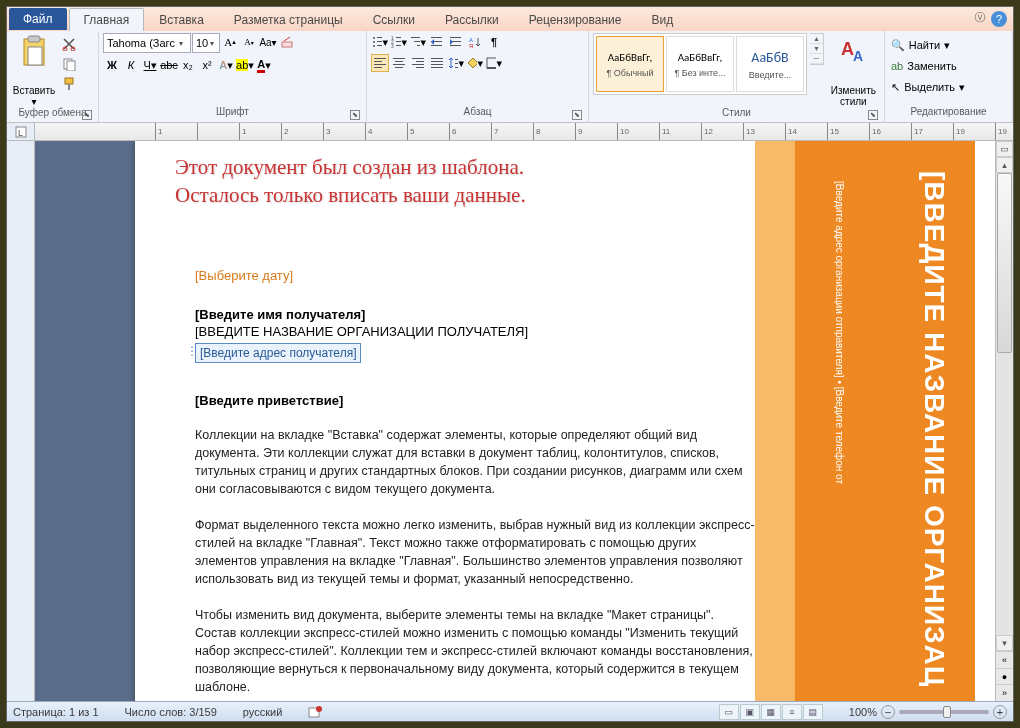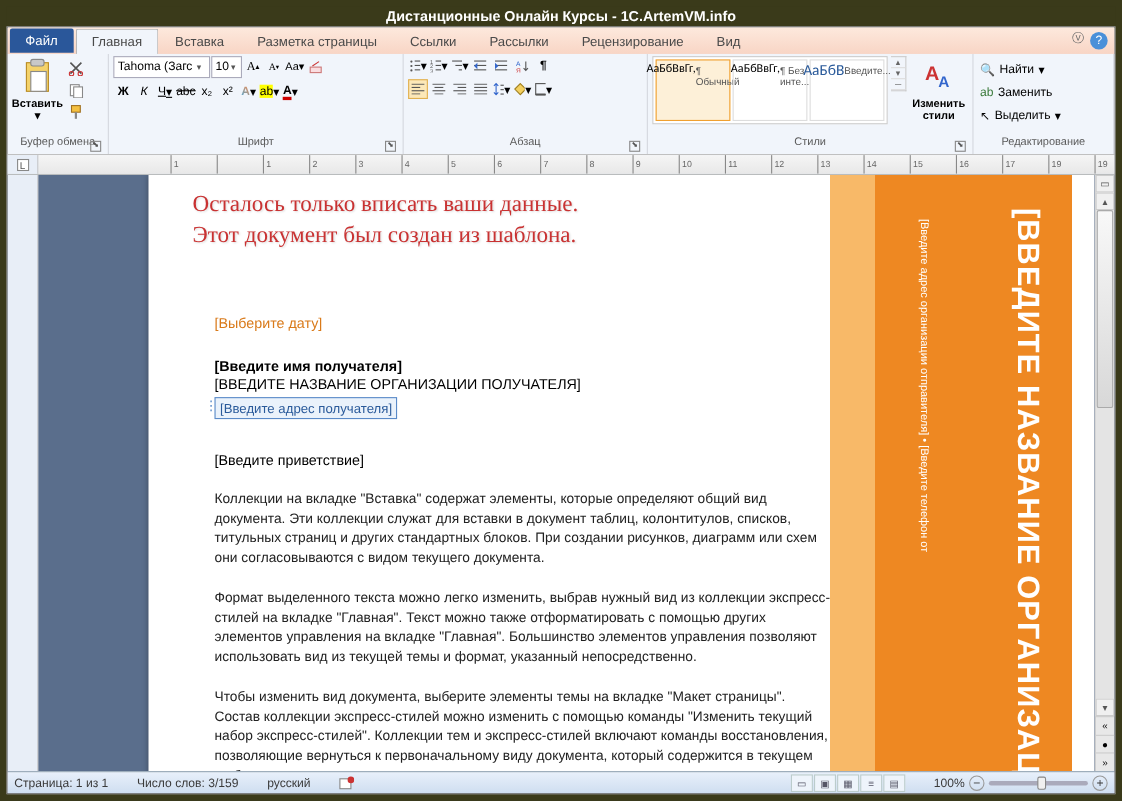--- a/index.html
+++ b/index.html
@@ -14,30 +14,30 @@
 .tab-right { position: absolute; right: 6px; top: 4px; display: flex; gap: 4px; }
 .help-btn { width: 16px; height: 16px; background: #4a90d9; border-radius: 50%; color: #fff; text-align: center; line-height: 16px; font-size: 11px; cursor: pointer; }
 .chev-up { width: 14px; height: 14px; color: #6a6a6a; text-align: center; line-height: 12px; cursor: pointer; }
 .ribbon { height: 92px; background: #f1f5fb; border-bottom: 1px solid #c0c0c0; display: flex; }
 .group { border-right: 1px solid #d4d8de; display: flex; flex-direction: column; padding: 2px 4px 0; }
 .group-body { flex: 1; display: flex; align-items: flex-start; gap: 3px; }
 .group-label { height: 16px; text-align: center; font-size: 10px; color: #5a5a5a; position: relative; }
 .group-label .launcher { position: absolute; right: 2px; bottom: 2px; width: 10px; height: 10px; border: 1px solid #888; font-size: 7px; line-height: 8px; text-align: center; color: #555; cursor: pointer; }
 .big-btn { display: flex; flex-direction: column; align-items: center; width: 46px; padding-top: 2px; cursor: pointer; }
 .big-btn .icon-box { width: 32px; height: 32px; display: flex; align-items: center; justify-content: center; }
-.big-btn .lbl { font-size: 10px; text-align: center; line-height: 11px; margin-top: 4px; font-weight: bold; }
+.big-btn .lbl { font-size: 10px; text-align: center; line-height: 11px; margin-top: 18px; }
 .small-col { display: flex; flex-direction: column; gap: 2px; padding-top: 2px; }
 .small-btn { width: 18px; height: 18px; display: flex; align-items: center; justify-content: center; cursor: pointer; border: 1px solid transparent; }
-.font-row { display: flex; gap: 1px; align-items: center; }
+.font-row { display: flex; gap: 1px; }
 .font-combo { border: 1px solid #aab; background: #fff; height: 20px; font-size: 11px; padding: 0 3px; display: flex; align-items: center; cursor: pointer; }
 .font-name { width: 88px; }
 .font-size { width: 28px; }
 .combo-arrow { width: 12px; text-align: center; color: #555; font-size: 8px; }
 .style-gallery { display: flex; gap: 2px; border: 1px solid #ccc; background: #fff; padding: 2px; }
-.style-item { width: 68px; height: 56px; border: 1px solid #ddd; display: flex; flex-direction: row; justify-content: center; cursor: pointer; }
+.style-item { width: 68px; height: 56px; border: 1px solid #ddd; display: flex; flex-direction: column; align-items: center; justify-content: center; cursor: pointer; }
 .style-item.sel { border-color: #f0a030; background: #fdf0d8; }
 .style-preview { font-family: Calibri, sans-serif; }
 .style-name { font-size: 9px; color: #555; margin-top: 4px; }
 .gallery-arrows { width: 14px; display: flex; flex-direction: column; border: 1px solid #ccc; border-left: none; }
 .gallery-arrows div { flex: 1; text-align: center; font-size: 8px; color: #666; cursor: pointer; border-bottom: 1px solid #ddd; display:flex;align-items:center;justify-content:center; }
 .edit-list { display: flex; flex-direction: column; gap: 1px; padding-top: 2px; }
 .edit-item { display: flex; align-items: center; gap: 4px; font-size: 11px; cursor: pointer; padding: 1px 2px; height: 20px; }
 .ruler-area { height: 18px; background: #e8eef7; border-bottom: 1px solid #bbb; display: flex; }
 .ruler-corner { width: 28px; border-right: 1px solid #bbb; display: flex; align-items: center; justify-content: center; background: #e8eef7; }
 .ruler-h { flex: 1; position: relative; background: linear-gradient(#f5f5f5, #e8e8e8); font-size: 8px; color: #666; overflow: hidden; }
@@ -46,21 +46,21 @@
 .doc-area { flex: 1; display: flex; background: #8899aa; overflow: hidden; position: relative; }
 .ruler-v { width: 28px; background: #e8eef7; border-right: 1px solid #bbb; }
 .doc-scroll { flex: 1; background: #5a6e8c; position: relative; overflow: hidden; }
 .page { position: absolute; left: 100px; top: 0; width: 860px; background: linear-gradient(to right, #fff 0, #fff 620px, #f8b968 620px, #f8b968 660px, #ee8822 660px, #ee8822 840px, #fff 840px); min-height: 700px; box-shadow: 0 0 6px rgba(0,0,0,0.4); padding: 20px 60px; }
 .overlay-note { position: absolute; left: 40px; top: 12px; color: #c93232; font-family: Georgia, serif; font-size: 21px; line-height: 28px; text-shadow: 1px 1px 2px rgba(0,0,0,0.15); }
 .date-ph { color: #d97a1a; font-weight: normal; font-size: 13px; margin-top: 107px; margin-bottom: 24px; }
 .recipient-name { font-weight: bold; font-size: 13px; }
 .recipient-org { font-size: 13px; margin-top: 2px; }
 .addr-field { border: 1px solid #5a8ac8; background: #eaf2fb; padding: 2px 4px; font-size: 12px; color: #2a5a9a; margin-top: 4px; display: inline-block; position: relative; }
 .addr-field::before { content: "⋮"; position: absolute; left: -10px; top: 0; color: #5a8ac8; }
-.greeting { font-weight: normal; font-size: 13px; margin-top: 30px; }
+.greeting { font-weight: bold; font-size: 13px; margin-top: 30px; }
 .body-para { font-size: 12.5px; line-height: 18px; margin-top: 18px; max-width: 560px; color: #222; font-family: Tahoma, sans-serif; }
 .sidebar-text { position: absolute; right: 45px; top: 30px; writing-mode: vertical-rl; color: #fff; font-size: 28px; font-weight: bold; letter-spacing: 1px; height: 560px; font-family: Tahoma, sans-serif; }
 .sidebar-sub { position: absolute; right: 150px; top: 40px; writing-mode: vertical-rl; color: #fff; font-size: 10px; height: 520px; }
 .vscroll { width: 18px; background: #e8e8e8; border-left: 1px solid #bbb; display: flex; flex-direction: column; }
 .vscroll .arr { height: 16px; text-align: center; font-size: 9px; color: #555; cursor: pointer; background: #f0f0f0; border: 1px solid #ccc; line-height: 14px; }
 .vscroll .track { flex: 1; background: #e4e4e4; position: relative; }
 .vscroll .thumb { position: absolute; top: 0; left: 1px; right: 1px; height: 180px; background: linear-gradient(#f8f8f8,#d8d8d8); border: 1px solid #aaa; border-radius: 2px; }
 .vscroll .nav { height: 50px; display: flex; flex-direction: column; }
 .vscroll .nav div { flex:1; text-align:center; font-size:9px; border-top:1px solid #ccc; cursor:pointer; display:flex;align-items:center;justify-content:center; }
 .status-bar { height: 20px; background: linear-gradient(#e8f0fb, #cfdef0); border-top: 1px solid #9ab; display: flex; align-items: center; font-size: 11px; color: #3a3a3a; padding: 0 6px; gap: 26px; }
@@ -69,21 +69,20 @@
 .zoom-slider { width: 90px; height: 4px; background: #aab; position: relative; border-radius: 2px; }
 .zoom-slider .knob { position: absolute; left: 44px; top: -4px; width: 8px; height: 12px; background: #f0f0f0; border: 1px solid #888; border-radius: 2px; }
 .view-btns { display: flex; gap: 1px; }
 .view-btns div { width: 20px; height: 16px; border: 1px solid #bcc; background: #eef4fb; cursor: pointer; display:flex;align-items:center;justify-content:center;font-size:9px;color:#556; }
 svg { display: block; }
 </style>
 </head>
 <body>
 
 <div class="outer-frame">
-  <div class="title-bar">Дистанционные Онлайн Курсы - 1C.ArtemVM.info</div>
   <div class="window">
 
     <div class="tab-strip">
       <div class="file-tab">Файл</div>
       <div class="tab active">Главная</div>
       <div class="tab">Вставка</div>
       <div class="tab">Разметка страницы</div>
       <div class="tab">Ссылки</div>
       <div class="tab">Рассылки</div>
       <div class="tab">Рецензирование</div>
@@ -351,22 +350,22 @@
             <div class="tick">19</div>
           </div>
         </div>
     </div>
 
     <div class="doc-area">
       <div class="ruler-v"></div>
       <div class="doc-scroll">
         <div class="page">
           <div class="overlay-note">
+            <div>Этот документ был создан из шаблона.</div>
             <div>Осталось только вписать ваши данные.</div>
-            <div>Этот документ был создан из шаблона.</div>
           </div>
           <div class="date-ph">[Выберите дату]</div>
           <div class="recipient-name">[Введите имя получателя]</div>
           <div class="recipient-org">[ВВЕДИТЕ НАЗВАНИЕ ОРГАНИЗАЦИИ ПОЛУЧАТЕЛЯ]</div>
           <div class="addr-field">[Введите адрес получателя]</div>
           <div class="greeting">[Введите приветствие]</div>
           <div class="body-para">Коллекции на вкладке "Вставка" содержат элементы, которые определяют общий вид документа. Эти коллекции служат для вставки в документ таблиц, колонтитулов, списков, титульных страниц и других стандартных блоков. При создании рисунков, диаграмм или схем они согласовываются с видом текущего документа.</div>
           <div class="body-para">Формат выделенного текста можно легко изменить, выбрав нужный вид из коллекции экспресс-стилей на вкладке "Главная". Текст можно также отформатировать с помощью других элементов управления на вкладке "Главная". Большинство элементов управления позволяют использовать вид из текущей темы и формат, указанный непосредственно.</div>
           <div class="body-para">Чтобы изменить вид документа, выберите элементы темы на вкладке "Макет страницы". Состав коллекции экспресс-стилей можно изменить с помощью команды "Изменить текущий набор экспресс-стилей". Коллекции тем и экспресс-стилей включают команды восстановления, позволяющие вернуться к первоначальному виду документа, который содержится в текущем шаблоне.</div>
           <div class="sidebar-text">[ВВЕДИТЕ НАЗВАНИЕ ОРГАНИЗАЦ</div>

